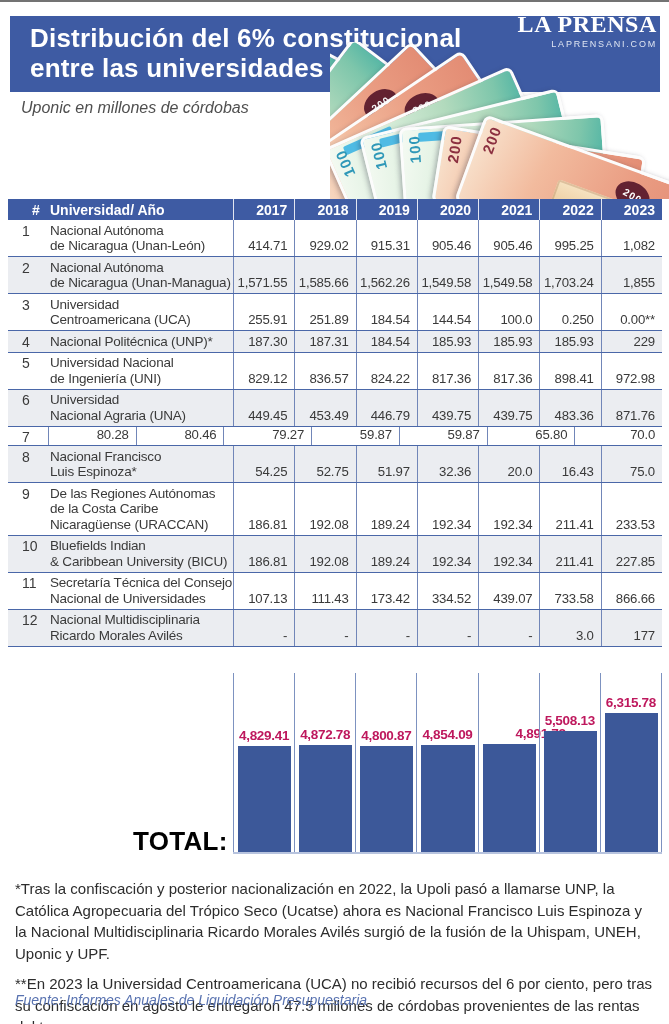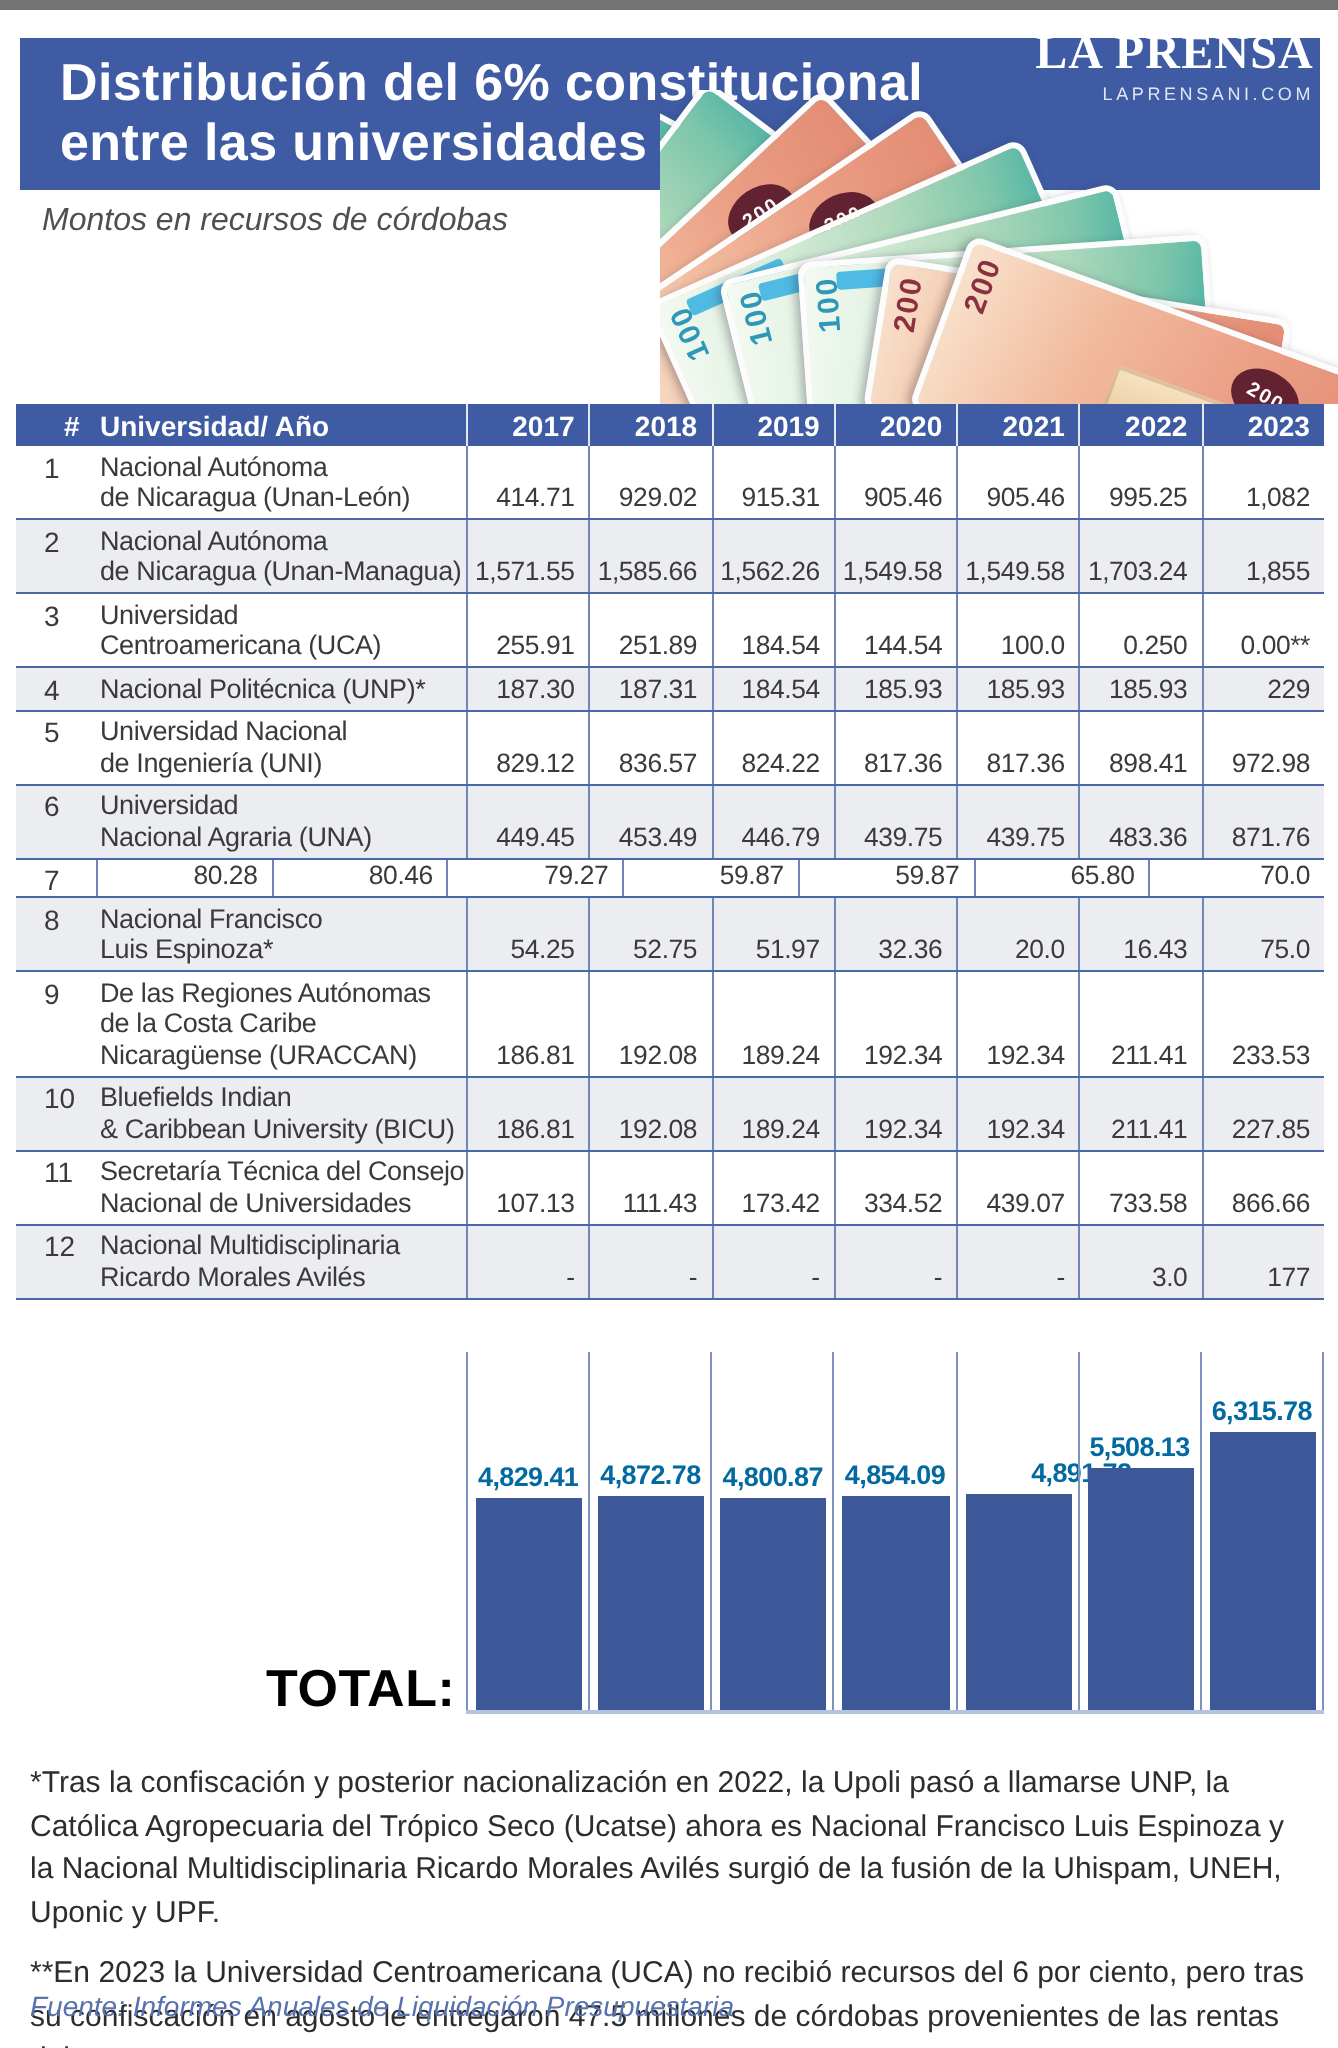--- a/index.html
+++ b/index.html
@@ -1,20 +1,20 @@
 <!DOCTYPE html>
 <html><head>
 <meta charset="utf-8">
 <style>
   * { box-sizing: border-box; }
   html,body { margin:0; padding:0; background:#ffffff; }
   .page {
     position:relative; width:669px; height:1024px; background:#fff;
     font-family:"Liberation Sans", sans-serif; overflow:hidden;
-    border-top:5px solid #737373;
+    border-top:2px solid #737373;
   }
 
   
   .header-box { position:absolute; left:10px; top:14px; width:650px; height:76px; background:#3e5ba3; }
   .title {
     position:absolute; left:20px; top:7px; color:#ffffff; font-size:26px; line-height:30px;
     font-weight:bold; white-space:pre-line; letter-spacing:0.2px;
   }
   .logo { position:absolute; right:12px; top:9px; text-align:right; color:#fff; z-index:6; }
   .logo-name { font-family:"Liberation Serif", serif; font-size:24px; font-weight:bold; letter-spacing:0.6px; }
@@ -76,21 +76,21 @@
   .trow.alt { background:#ebedf1; }
   .trow .c-num { padding-top:2.5px; font-size:14px; display:block; }
   .trow .c-name { padding:2.5px 0 2.5px 2px; line-height:15.5px; font-size:13.5px; letter-spacing:-0.2px; white-space:pre; }
   .trow .c-val { display:flex; align-items:flex-end; justify-content:flex-end; padding:0 7px 3px 0; border-left:1px solid #7186b8; letter-spacing:-0.2px; }
 
   
   .chart { position:absolute; left:233px; top:671px; width:429px; height:181px; display:flex; border-bottom:2px solid #b7c3de; }
   .ccol { flex:1; position:relative; border-left:1px solid #7d92c0; }
   .ccol:last-child { border-right:1px solid #7d92c0; }
   .bar { position:absolute; left:4px; right:3px; bottom:0; background:#3c5899; }
-  .bar-label { position:absolute; left:-7px; right:-7px; text-align:center; font-weight:bold; font-size:13.5px; letter-spacing:-0.3px; white-space:nowrap; color:#0369a1; }
+  .bar-label { position:absolute; left:-7px; right:-7px; text-align:center; font-weight:bold; font-size:13.5px; letter-spacing:-0.3px; white-space:nowrap; color:#be185d; }
   .total-label { position:absolute; left:133px; top:824px; font-size:26px; font-weight:bold; color:#000; letter-spacing:0.3px; }
 
   
   .footnotes { position:absolute; left:15px; top:876px; width:642px; font-size:15px; line-height:21.5px; color:#2d2d2d; }
   .footnotes p { margin:0 0 9px 0; }
   .source { position:absolute; left:15px; top:990px; font-size:14px; font-style:italic; color:#5872b0; }
 </style>
 </head>
 <body>
 
@@ -98,21 +98,21 @@
 
   <div class="header-box">
     <div class="title">Distribución del 6% constitucional
 entre las universidades</div>
   </div>
   <div class="logo">
     <div class="logo-name">LA PRENSA</div>
     <div class="logo-site">LAPRENSANI.COM</div>
   </div>
 
-  <div class="subtitle">Montos en recursos de córdobas</div>
+  <div class="subtitle">Uponic en millones de córdobas</div>
 
   <div class="banknotes">
       <div class="note green n1"></div>
       <div class="note green n2"></div>
       <div class="note red n3">
         <span class="oval">200</span>
       </div>
       <div class="note red n4">
         <span class="denom-side">200</span>
         <span class="oval">200</span>

